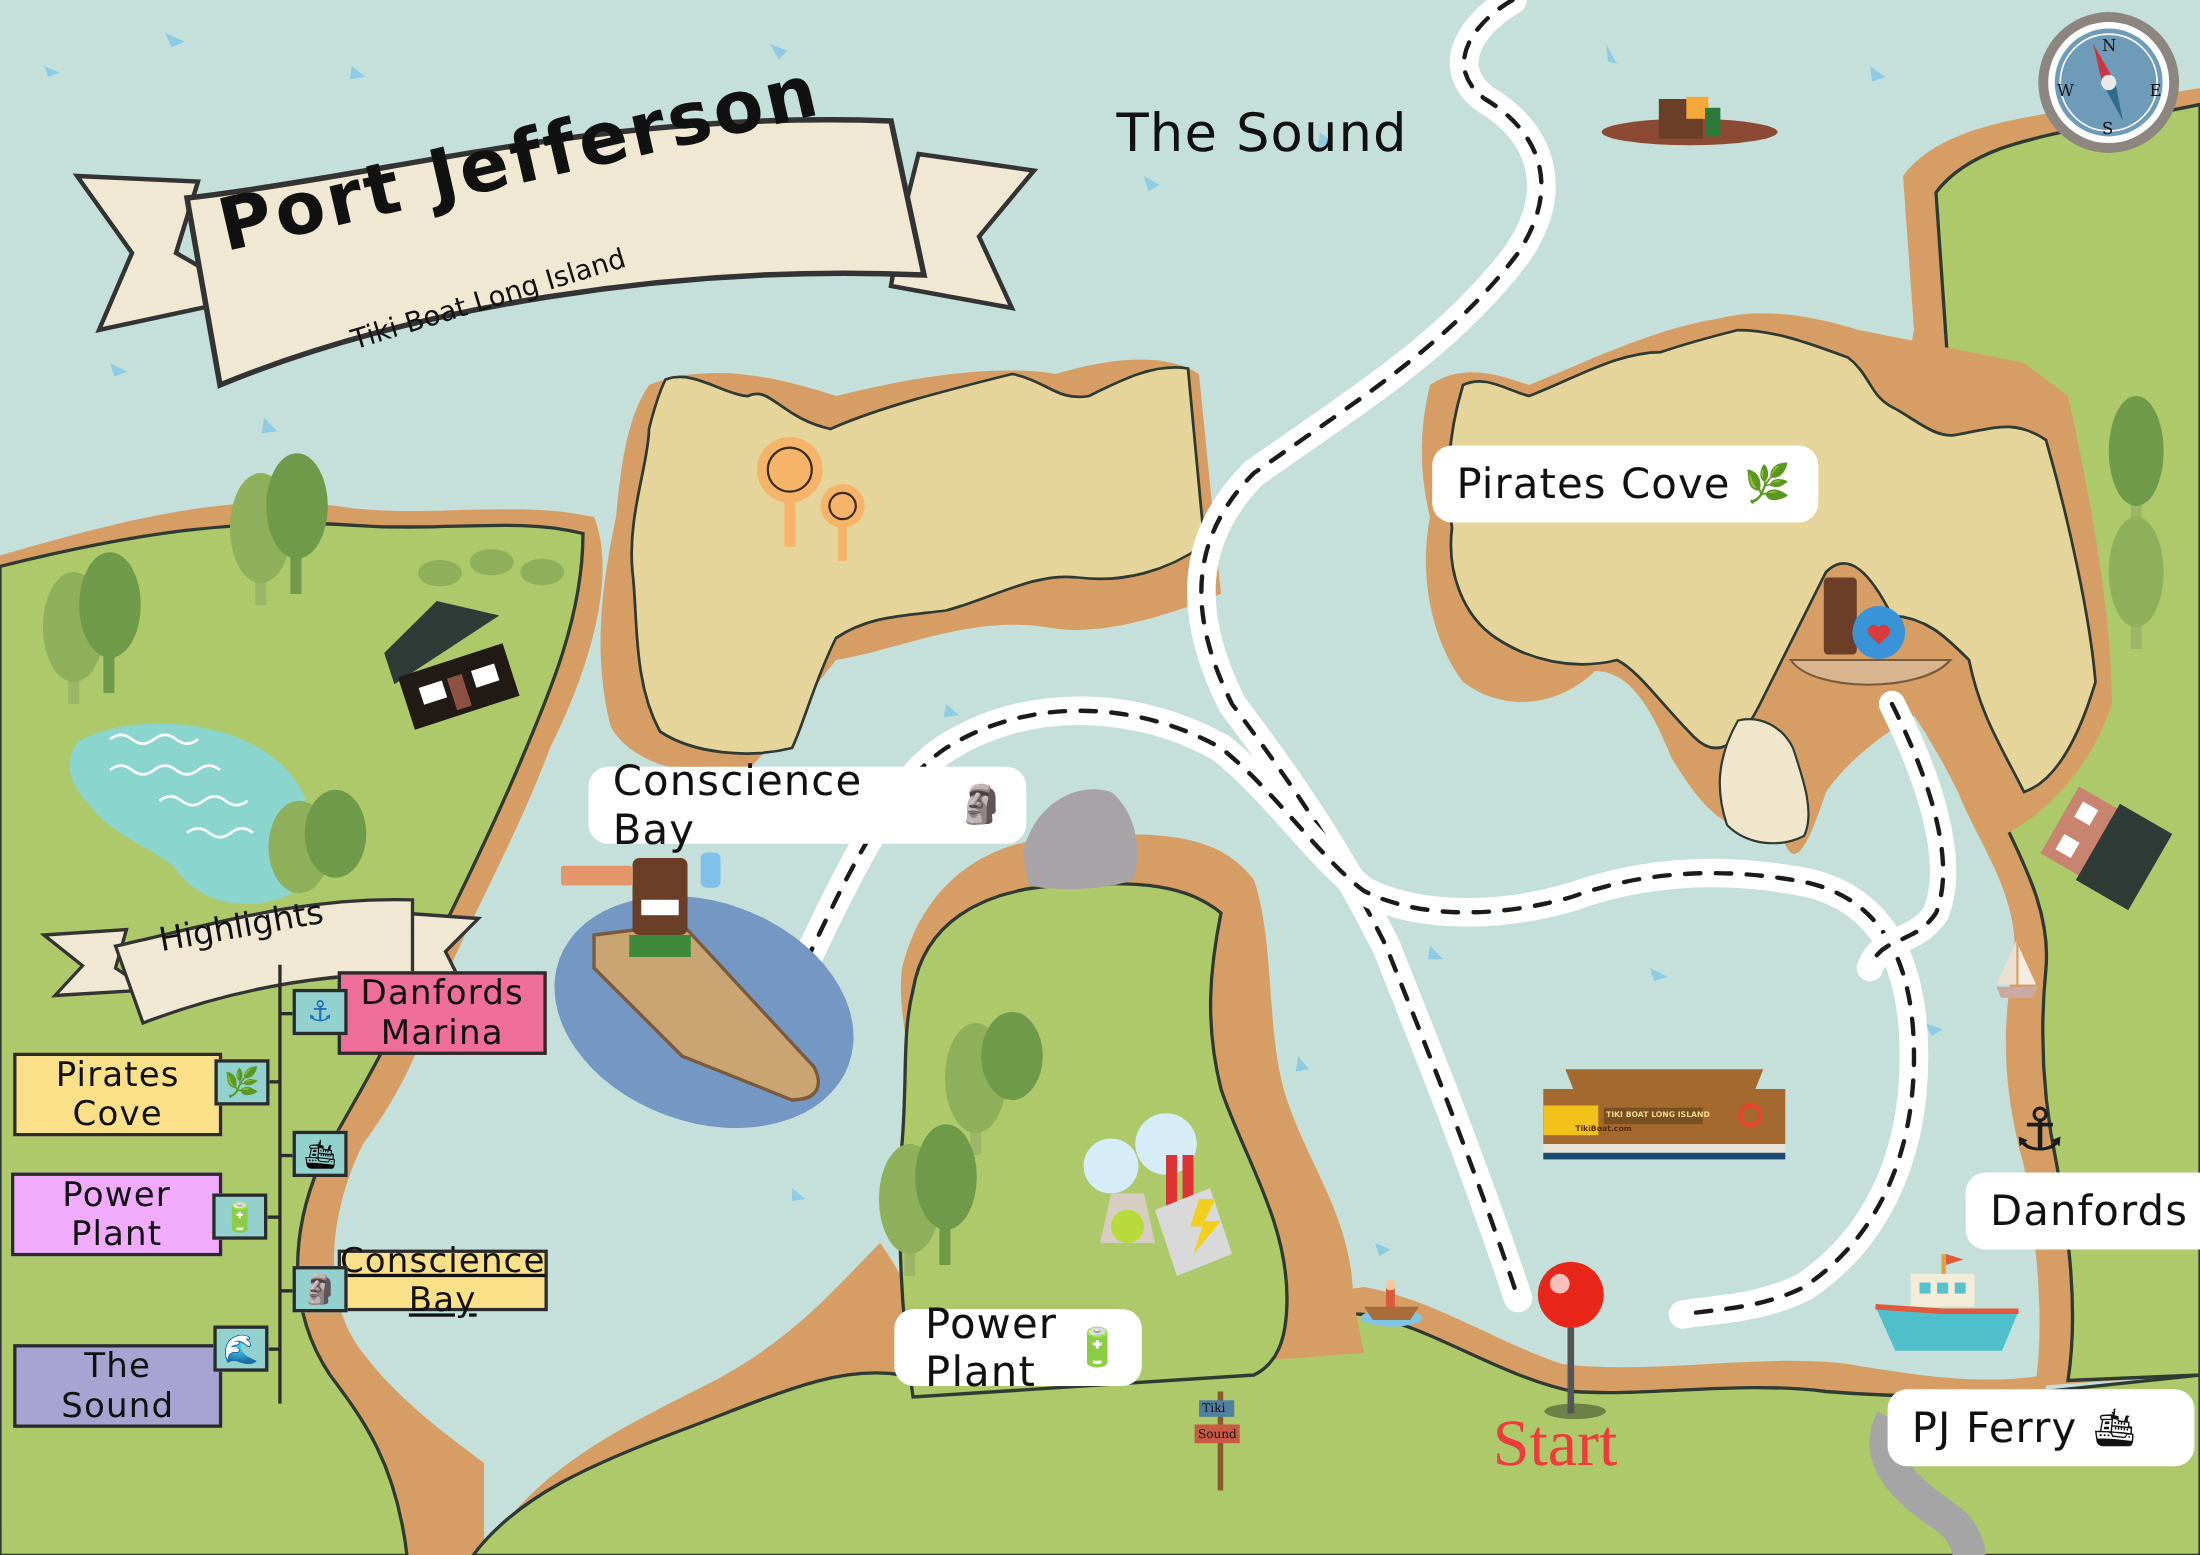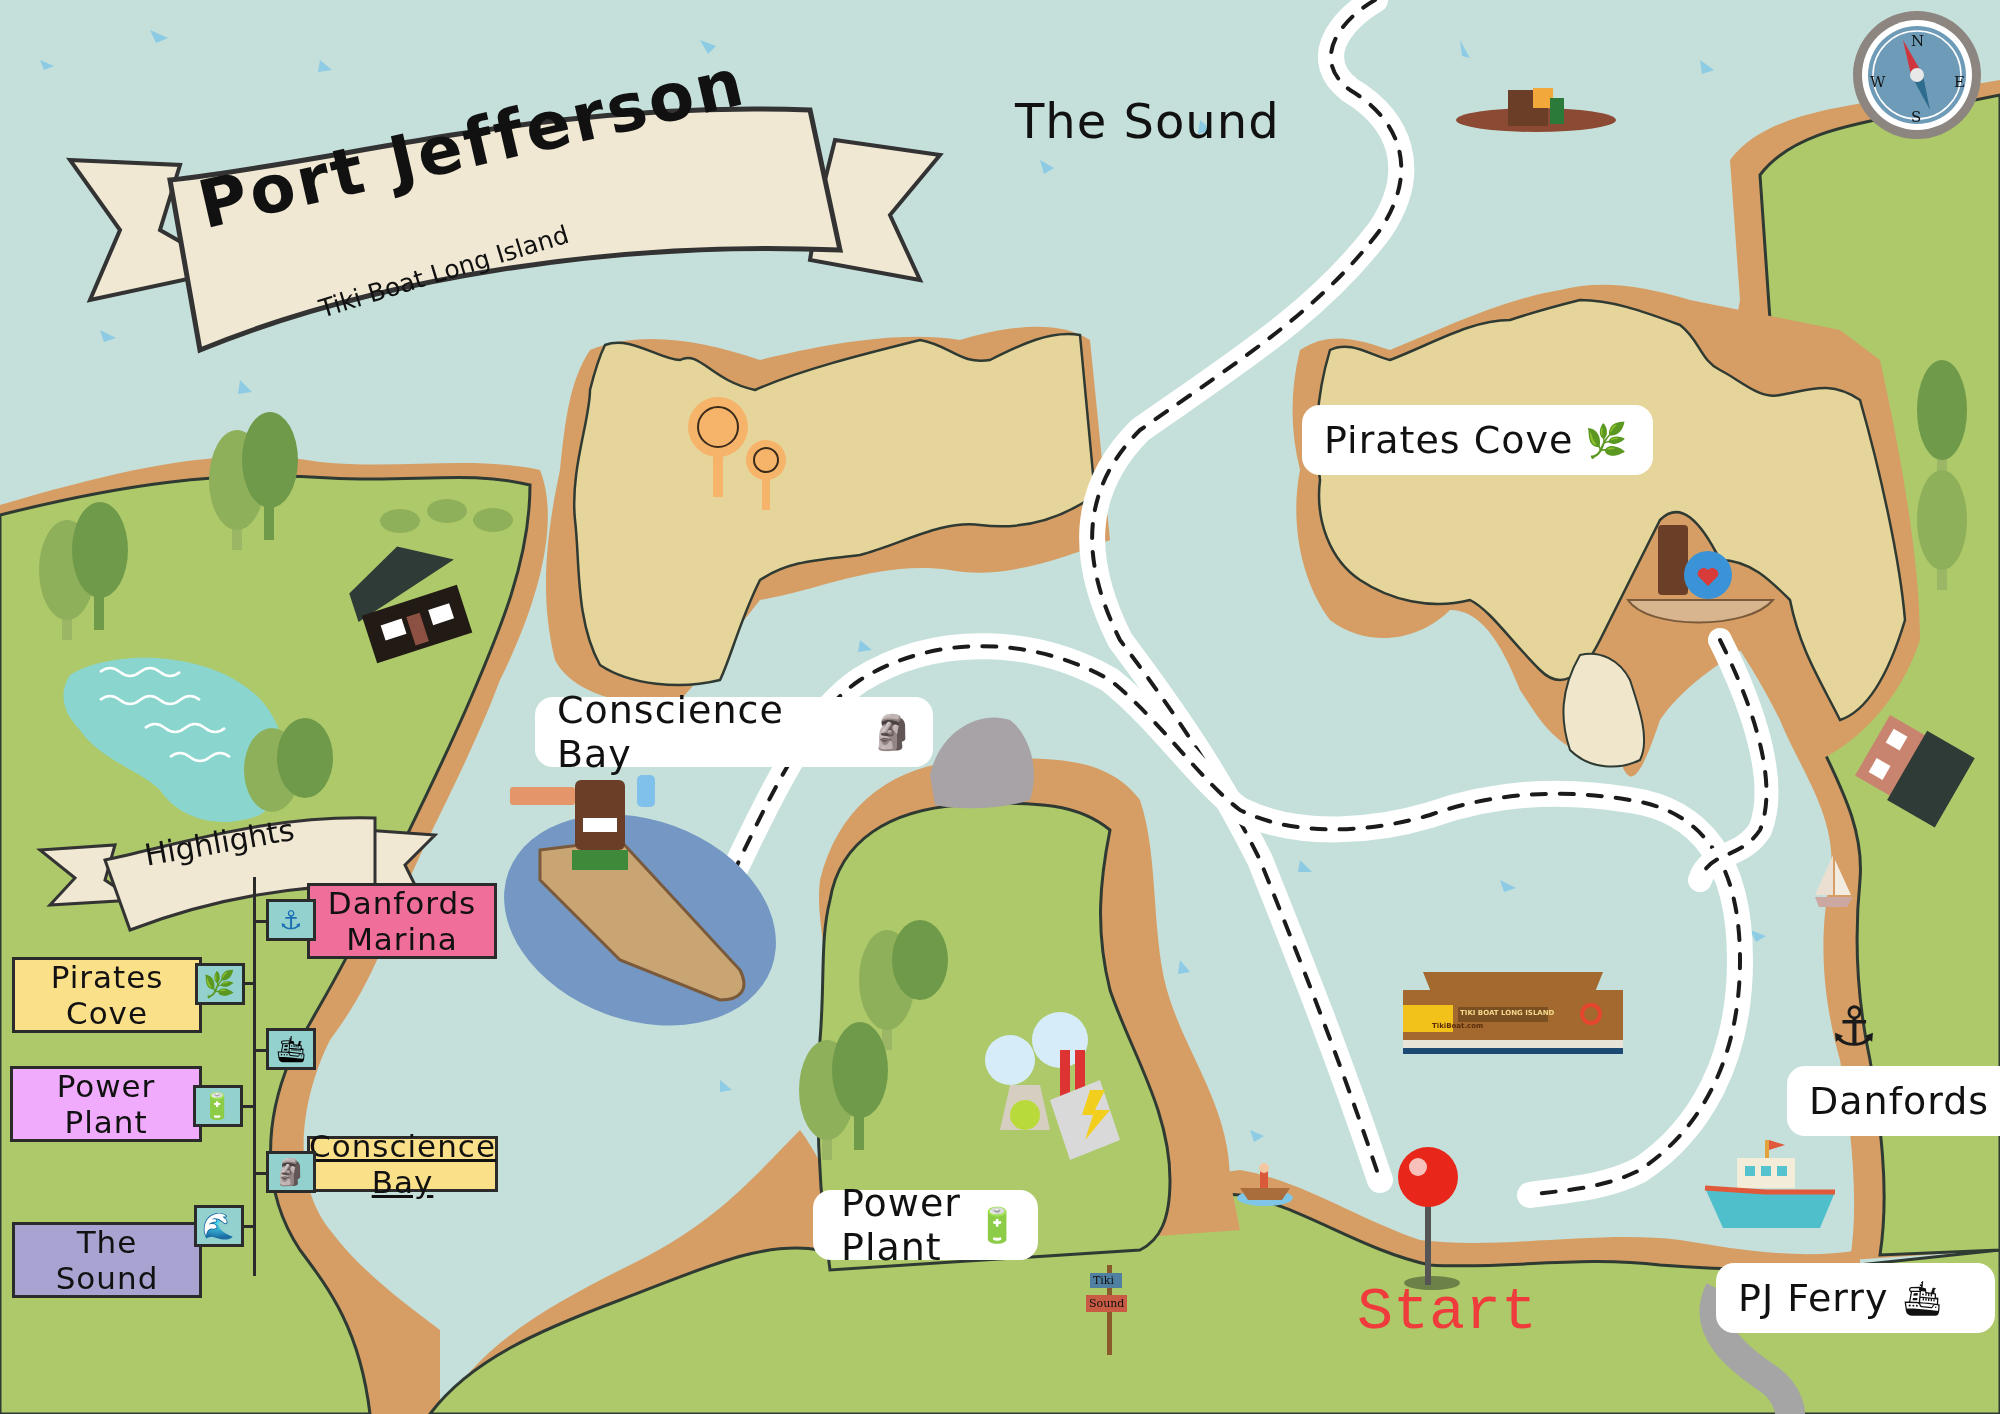--- a/index.html
+++ b/index.html
@@ -19,21 +19,21 @@
   .hl-box {
     position:absolute; box-sizing:border-box; border:3px solid #2b2b2b;
     display:flex; align-items:center; justify-content:center; text-align:center;
     font-size:31px; line-height:36px; color:#111; letter-spacing:1px; cursor:pointer;
     white-space:pre-line;
   }
   .hl-icon {
     position:absolute; box-sizing:border-box; border:3px solid #2b2b2b; background:#93d1cf;
     width:50px; height:42px; display:flex; align-items:center; justify-content:center; font-size:26px;
   }
-  .start-text { position:absolute; font-size:60px; color:#ef3b3b; font-family:Liberation Mono, monospace; }
+  .start-text { position:absolute; font-size:60px; color:#ef3b3b; font-family:Liberation Serif, serif; }
 </style>
 </head>
 <body>
 
 <div id="map">
 
   <svg class="base" width="2000" height="1414" viewBox="0 0 2000 1414">
 
     <g fill="#7fc6e6" opacity="0.8">
       <path d="M40 60 l14 6 -10 4z"></path>

